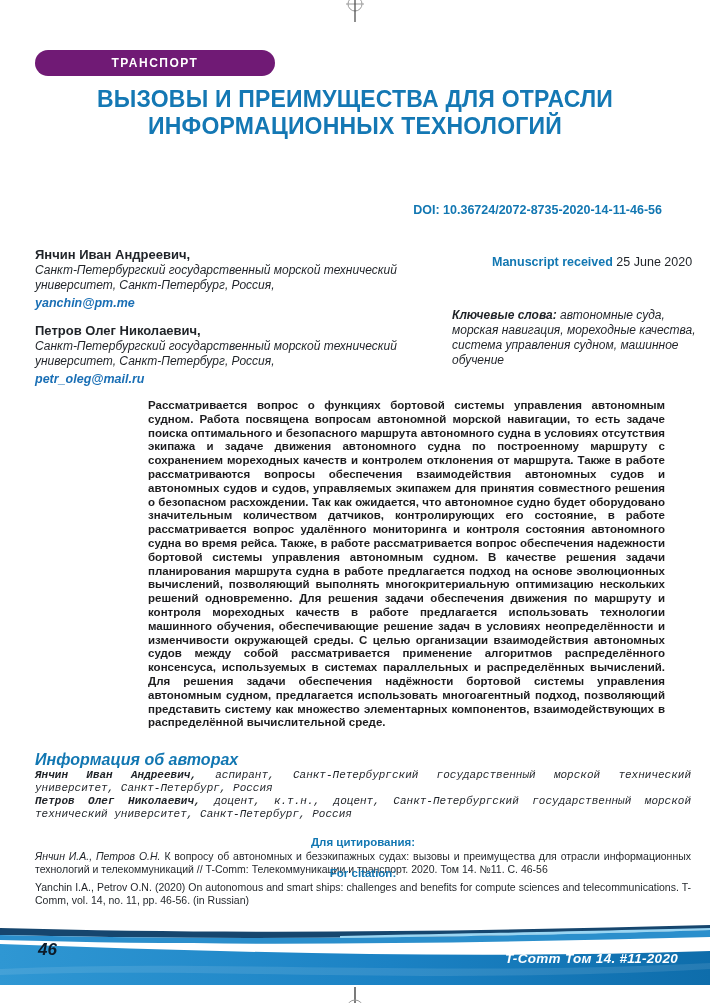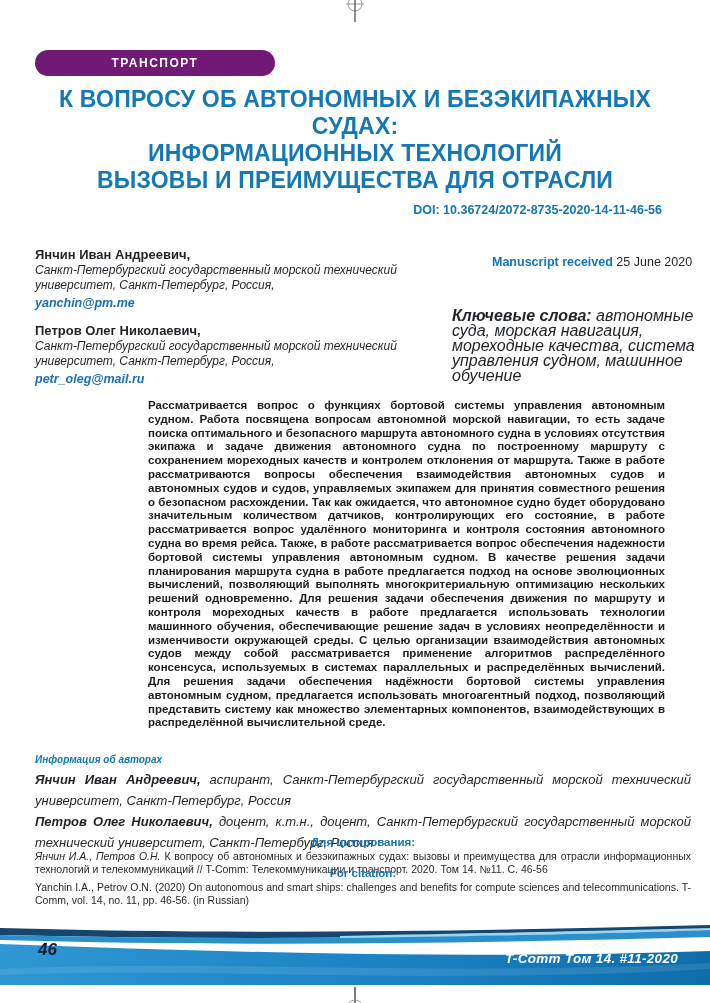--- a/index.html
+++ b/index.html
@@ -30,32 +30,32 @@
   
   .authors{position:absolute;left:35px;top:247px;width:400px;color:#1f2328;}
   .author{margin-bottom:13px;}
   .author .name{font-size:13px;font-weight:bold;line-height:15px;}
   .author .affil{font-size:12px;font-style:italic;line-height:14.5px;margin-top:1px;}
   .author .email{font-size:12.5px;font-weight:bold;font-style:italic;color:#1a6fb5;margin-top:4px;cursor:pointer;}
   
   .meta{position:absolute;left:452px;top:255px;width:248px;color:#1f2328;}
   .meta .dateline{font-size:12.5px;line-height:15px;}
   .meta .lbl{color:#1277b2;font-weight:bold;padding-left:40px;}
-  .keywords{margin-top:38px;font-size:16px;line-height:15px;font-style:italic;}
+  .keywords{margin-top:38px;font-size:12px;line-height:15px;font-style:italic;}
   .keywords .klbl{font-weight:bold;}
   
   .abstract{
     position:absolute;left:148px;top:399px;width:517px;
     font-size:11.5px;line-height:13.8px;font-weight:bold;
     color:#1d1d1f;text-align:justify;
   }
   
   .info{position:absolute;left:35px;top:753px;width:656px;color:#1f2328;}
-  .info .hdg{color:#1277b2;font-weight:bold;font-style:italic;font-size:10px;line-height:13px;margin-bottom:3px;}
-  .info .entry{font-size:13px;line-height:21px;font-style:italic;text-align:justify;}
+  .info .hdg{color:#1277b2;font-weight:bold;font-style:italic;font-size:16px;line-height:13px;margin-bottom:3px;}
+  .info .entry{font-size:11px;line-height:13px;font-style:italic;text-align:justify;font-family:Liberation Mono, monospace;}
   .info .entry .nm{font-weight:bold;}
   
   .cit{position:absolute;left:35px;width:656px;color:#1f2328;}
   .cit-ru{top:836px;}
   .cit-en{top:867px;}
   .cit .hdg{color:#1277b2;font-weight:bold;font-size:11.5px;line-height:13px;text-align:center;}
   .cit .txt{font-size:10.5px;line-height:13px;text-align:justify;margin-top:1px;}
   .cit .it{font-style:italic;}
   
   .footer-svg{position:absolute;left:0;top:925px;width:710px;height:78px;display:block;}
@@ -78,23 +78,22 @@
     <circle cx="355" cy="4" r="7" fill="none" stroke="#9a9a9a" stroke-width="1"></circle>
     <line x1="346" y1="4" x2="364" y2="4" stroke="#9a9a9a" stroke-width="1"></line>
     <line x1="355" y1="0" x2="355" y2="22" stroke="#444444" stroke-width="1.2"></line>
   </svg>
 
   <div class="badge">
     <span>ТРАНСПОРТ</span>
   </div>
 
   <div class="title">
-    <div>К ВОПРОСУ ОБ АВТОНОМНЫХ И БЕЗЭКИПАЖНЫХ СУДАХ:</div>
+    <div>ВЫЗОВЫ И ПРЕИМУЩЕСТВА ДЛЯ ОТРАСЛИ</div>
     <div>ИНФОРМАЦИОННЫХ ТЕХНОЛОГИЙ</div>
-    <div>ВЫЗОВЫ И ПРЕИМУЩЕСТВА ДЛЯ ОТРАСЛИ</div>
   </div>
 
   <div class="doi">DOI: 10.36724/2072-8735-2020-14-11-46-56</div>
 
   <div class="authors">
     <div class="author">
       <div class="name">Янчин Иван Андреевич,</div>
       <div class="affil">Санкт-Петербургский государственный морской технический университет, Санкт-Петербург, Россия,</div>
       <div class="email">yanchin@pm.me</div>
     </div>

